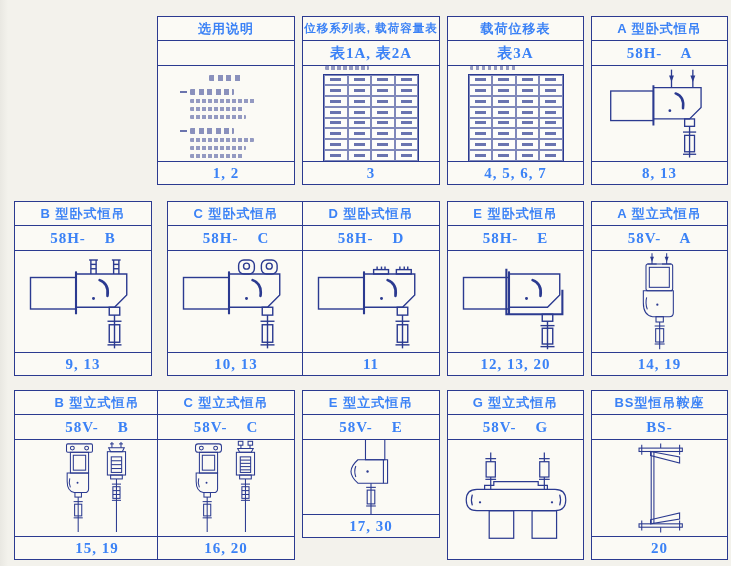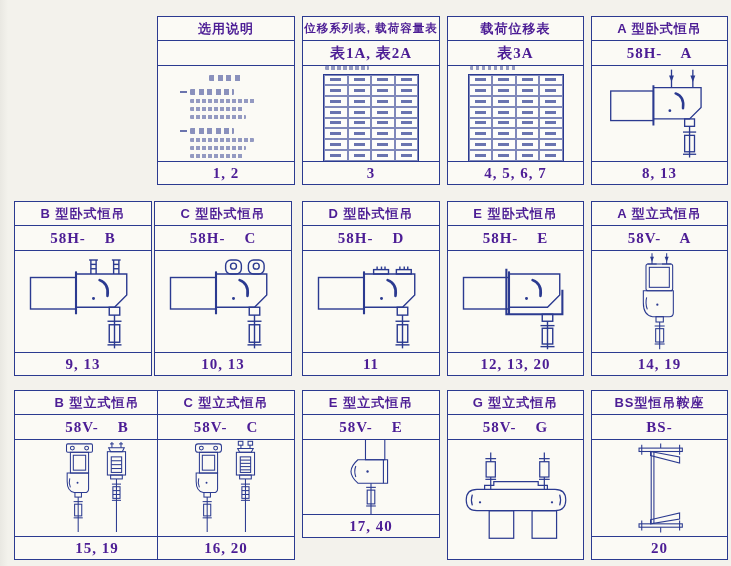--- a/index.html
+++ b/index.html
@@ -11,21 +11,21 @@
     overflow:hidden;
   }
   .sheet{position:absolute;left:0;top:0;width:731px;height:566px;
     background:linear-gradient(90deg,#e9e8e2 0,#f3f2ec 8px),#f3f2ec;}
   .panel{
     position:absolute;
     border:1.8px solid #2b3a90;
     background:#fbfaf5;
     display:flex;flex-direction:column;
     box-sizing:border-box;
-    color:#4c1d95;
+    color:#3b82f6;
   }
   .ptitle{
     height:23px;flex:0 0 23px;
     border-bottom:1.3px solid #2b3a90;
     display:flex;align-items:center;justify-content:center;
     font-size:13px;font-weight:700;letter-spacing:1px;
     white-space:pre;
   }
   .psub{
     height:24px;flex:0 0 24px;
@@ -235,21 +235,21 @@
         <rect x="96" y="62" width="12" height="9"></rect>
         <line x1="102" y1="71" x2="102" y2="109"></line>
         <line x1="94" y1="78" x2="110" y2="78"></line>
         <rect x="96" y="82" width="12" height="20"></rect>
         <line x1="94" y1="105" x2="110" y2="105"></line>
       </svg>
     </div>
     <div class="pfoot">9, 13</div>
   </div>
 
-  <div class="panel" style="left:154px;top:201px;width:138px;height:175px">
+  <div class="panel" style="left:167px;top:201px;width:138px;height:175px">
     <div class="ptitle">C 型卧式恒吊</div>
     <div class="psub">58H-    C</div>
     <div class="pbody">
       <svg class="diag" width="122" height="98" viewBox="0 0 132 112">
         <rect x="69" y="8" width="18" height="16" rx="6"></rect>
           <circle cx="78" cy="15" r="3.4"></circle>
         <rect x="95" y="8" width="18" height="16" rx="6"></rect>
           <circle cx="104" cy="15" r="3.4"></circle>
         <rect x="6" y="28" width="52" height="36"></rect>
         <line x1="58" y1="21" x2="58" y2="70" stroke-width="2.4"></line>
@@ -431,21 +431,21 @@
         <path d="M31 46 H74 V80 H31 Q21 71 21 63 Q21 55 31 46 Z"></path>
         <line x1="68" y1="46" x2="68" y2="80"></line>
         <path d="M28 55 Q25 63 28 71"></path>
         <circle cx="45" cy="63" r="1.7" fill="#2b3a90" stroke="none"></circle>
         <line x1="50" y1="80" x2="50" y2="138"></line>
         <line x1="43" y1="86" x2="57" y2="86"></line>
         <rect x="44.5" y="90" width="11" height="20"></rect>
         <line x1="43" y1="113" x2="57" y2="113"></line>
       </svg>
     </div>
-    <div class="pfoot">17, 40</div>
+    <div class="pfoot">17, 30</div>
   </div>
 
   <div class="panel" style="left:447px;top:390px;width:137px;height:170px">
     <div class="ptitle">G 型立式恒吊</div>
     <div class="psub">58V-    G</div>
     <div class="pbody">
       <svg class="diag" width="118" height="98" viewBox="0 0 150 128">
         <line x1="42" y1="2" x2="42" y2="14"></line>
           <line x1="35" y1="10" x2="49" y2="10"></line>
         <rect x="36" y="14" width="12" height="20"></rect>

